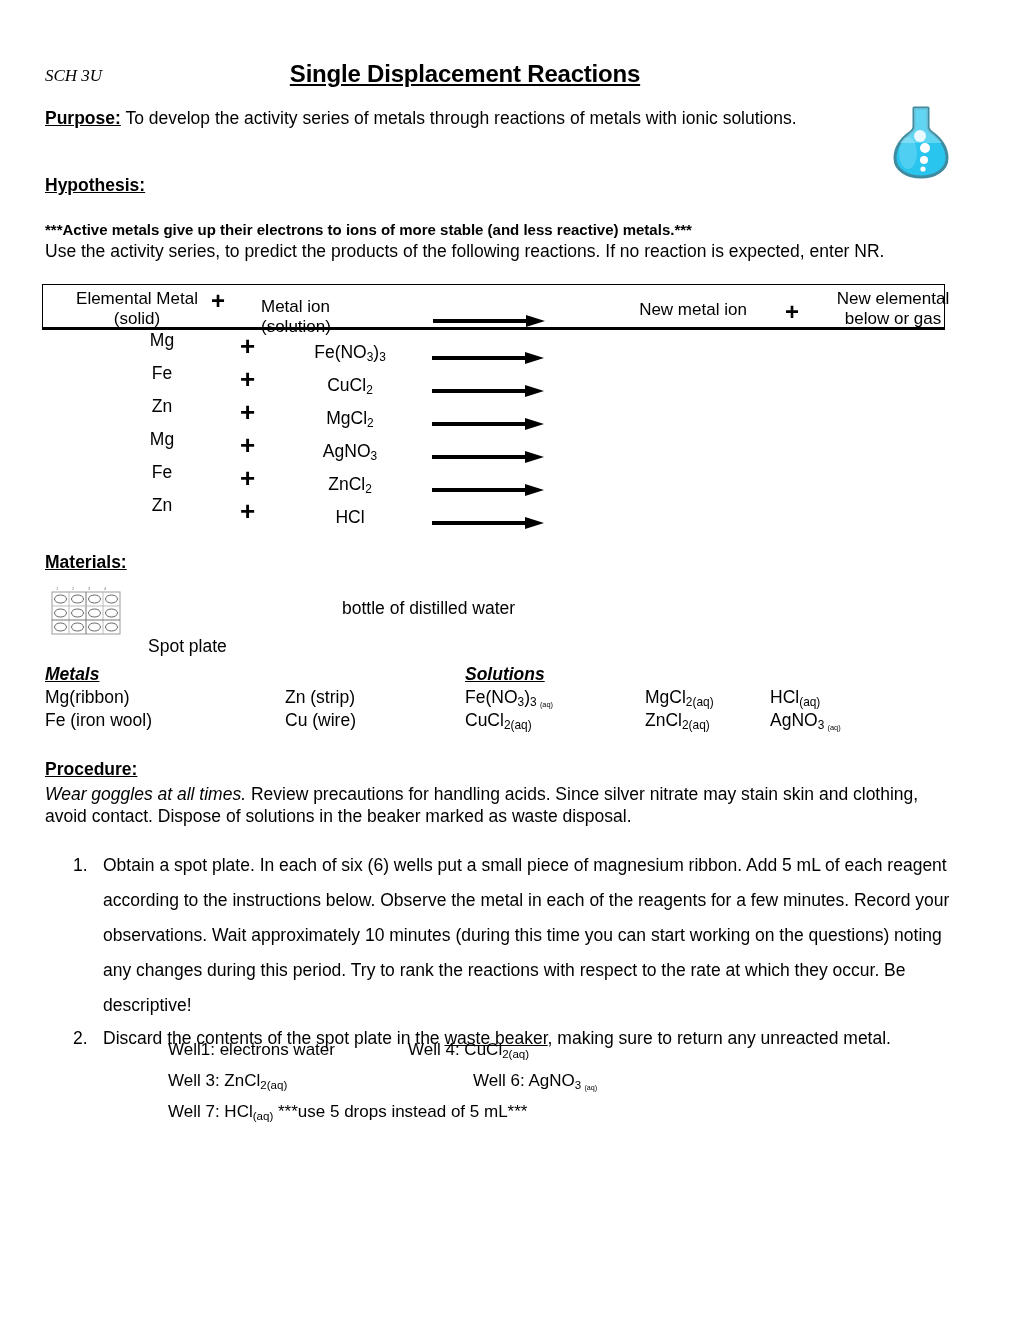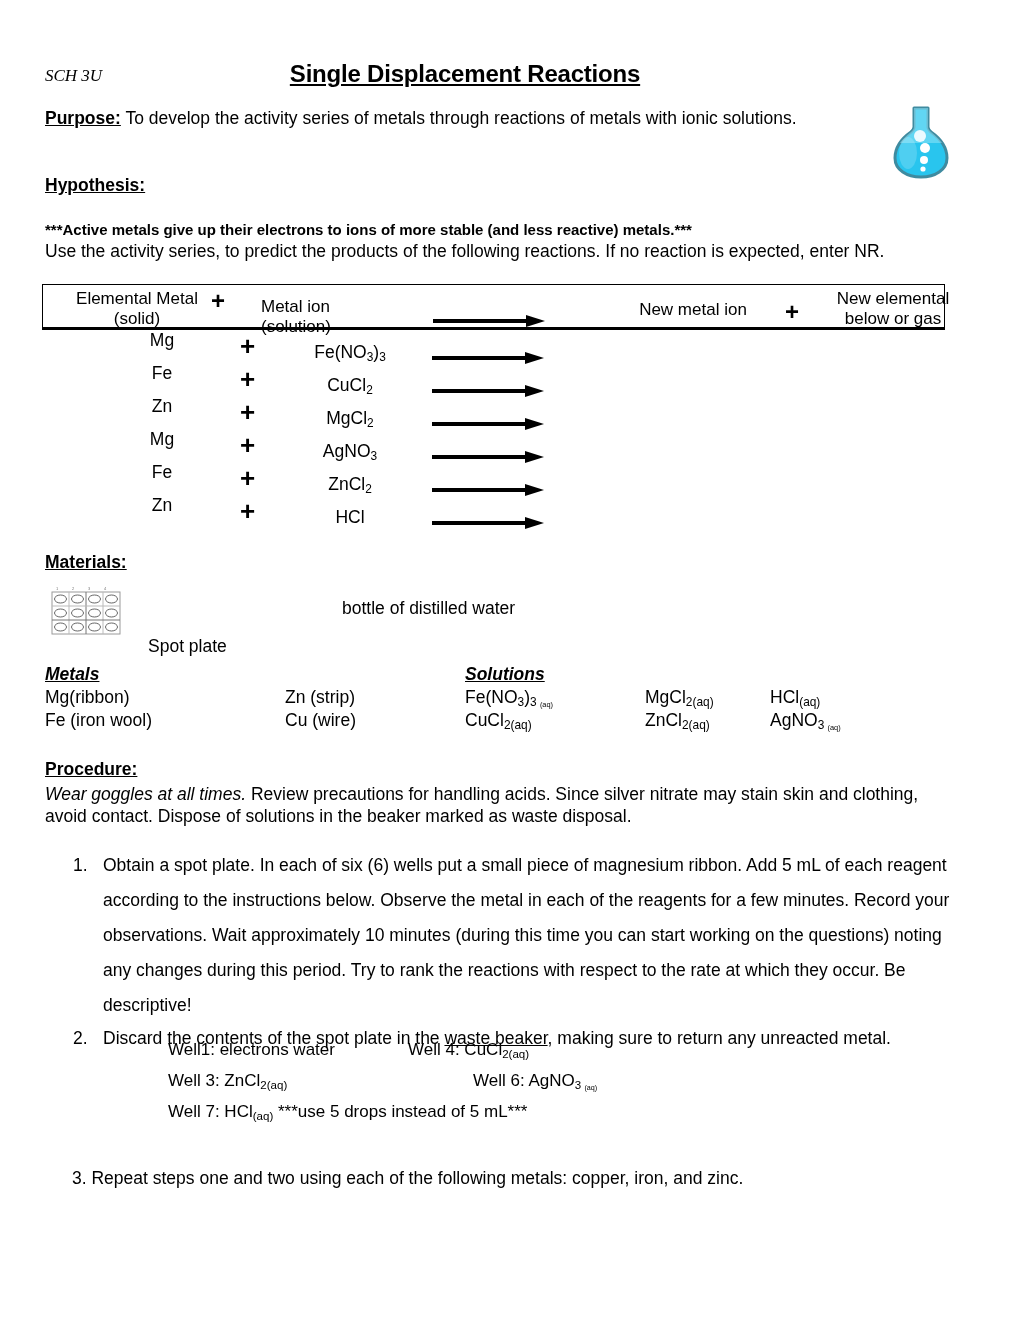--- a/index.html
+++ b/index.html
@@ -321,15 +321,14 @@
       </div>
       <div class="well-row">
         <span class="w-left">Well 3: ZnCl<sub>2(aq)</sub></span>
         <span class="w-right" style="left:305px">Well 6: AgNO<sub>3 <span class="tiny">(aq)</span></sub></span>
       </div>
       <div class="well-row">
         <span class="w-left">Well 7: HCl<sub>(aq)</sub> ***use 5 drops instead of 5 mL***</span>
       </div>
     </div>
 
-  <div class="step3">3. Repeat steps one and two using each of the following metals: copper, iron, and zinc.</div>
 
 </div>
 
 </body></html>

